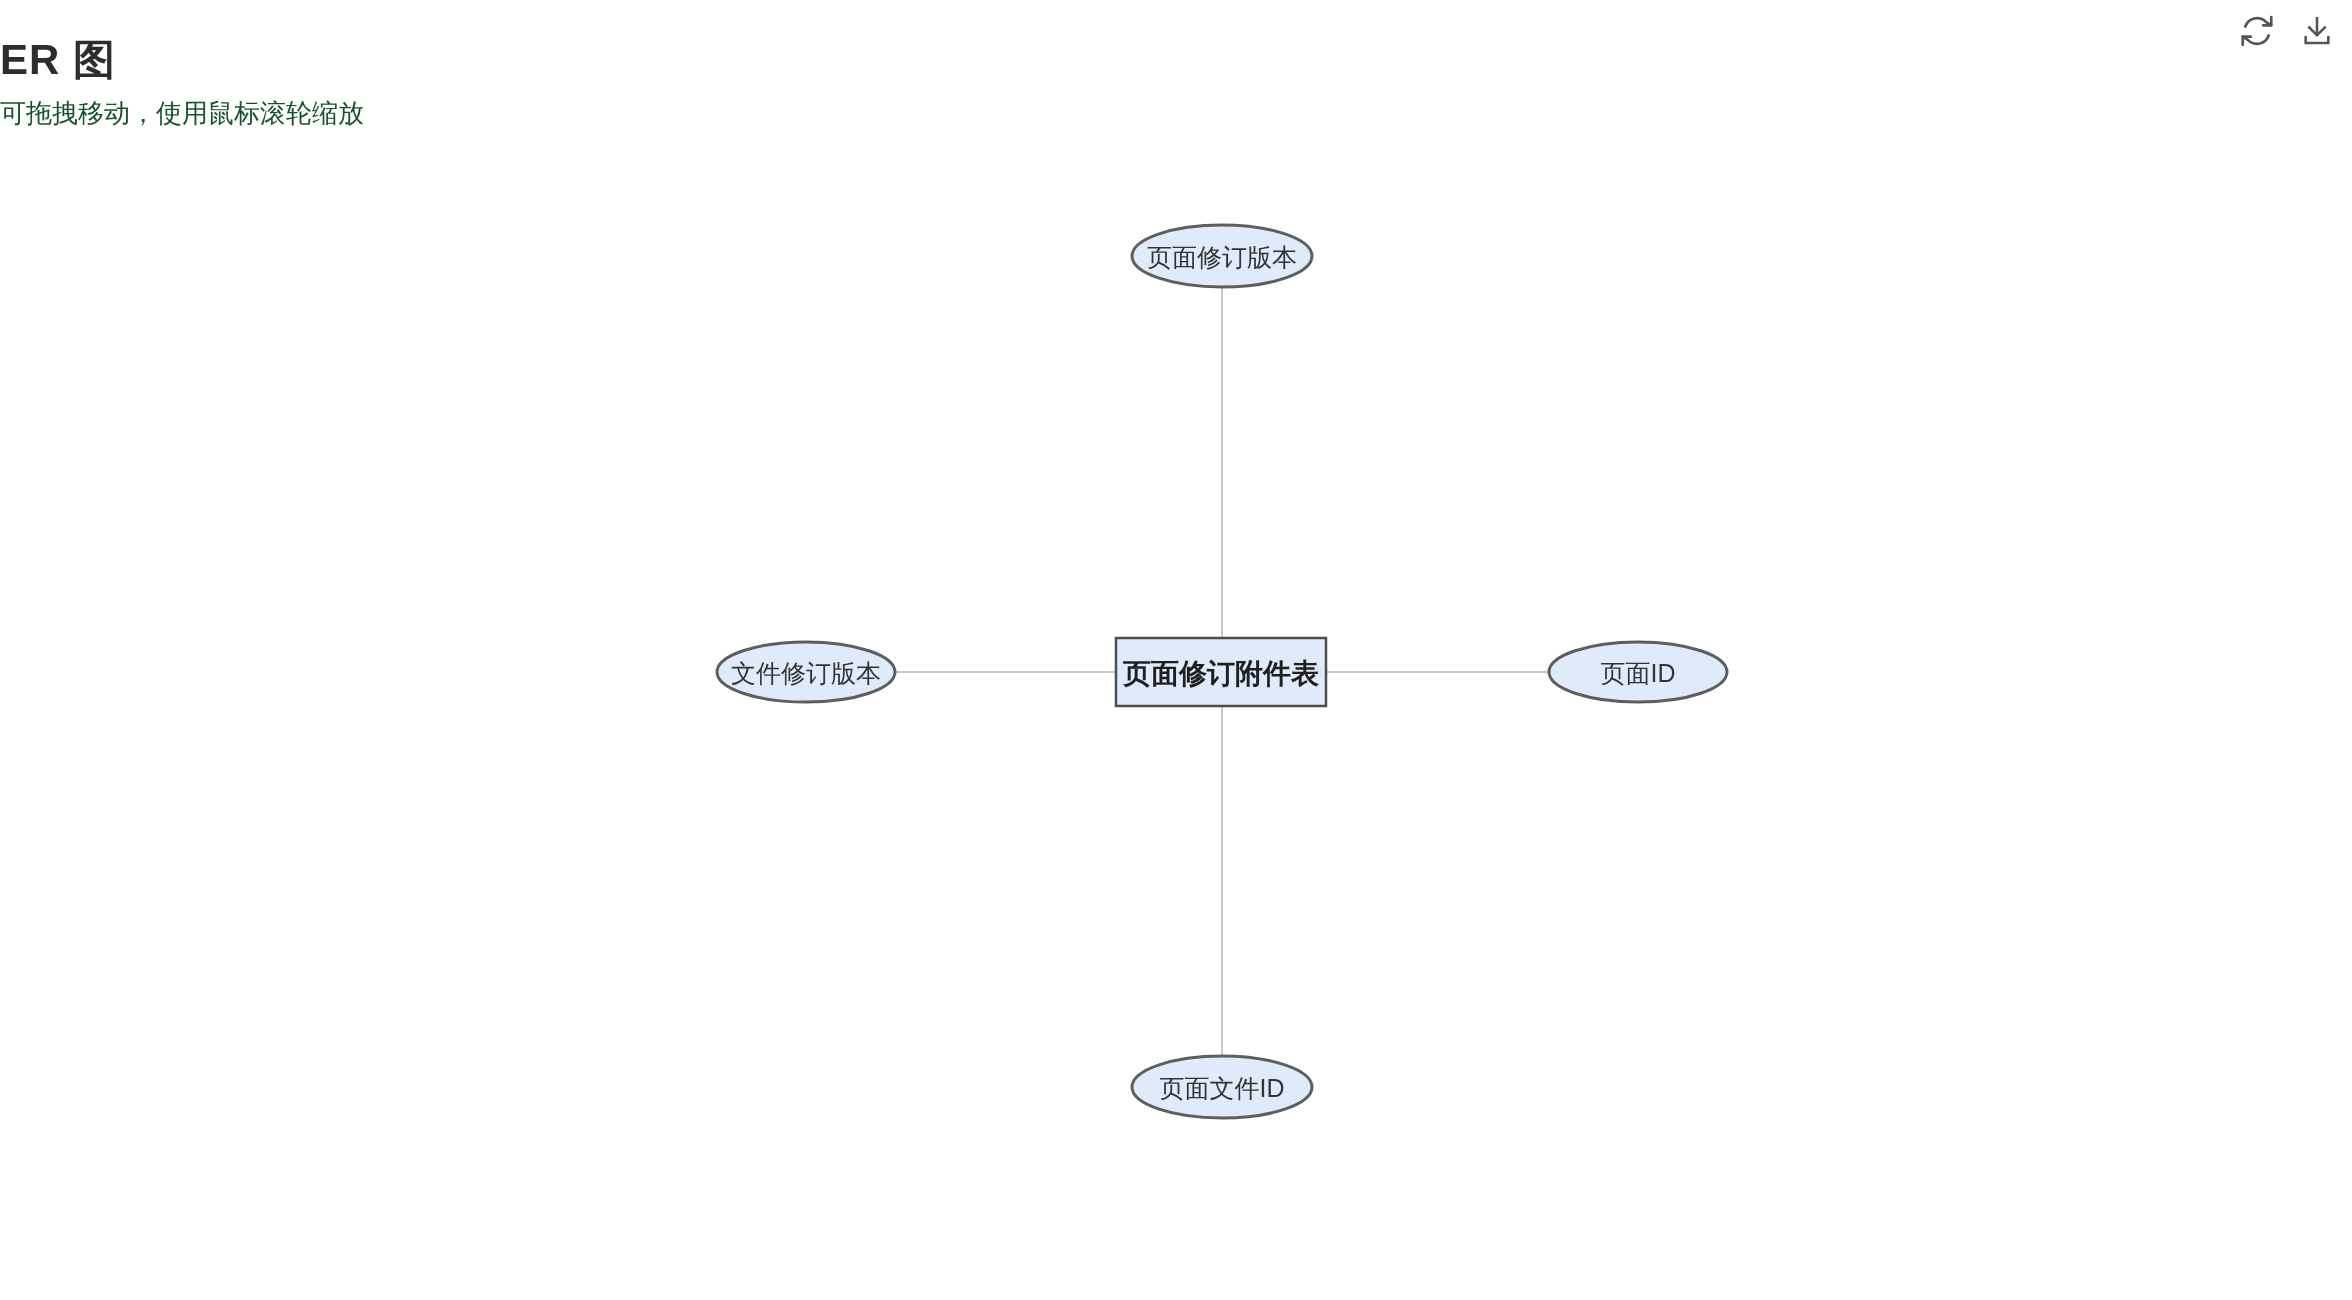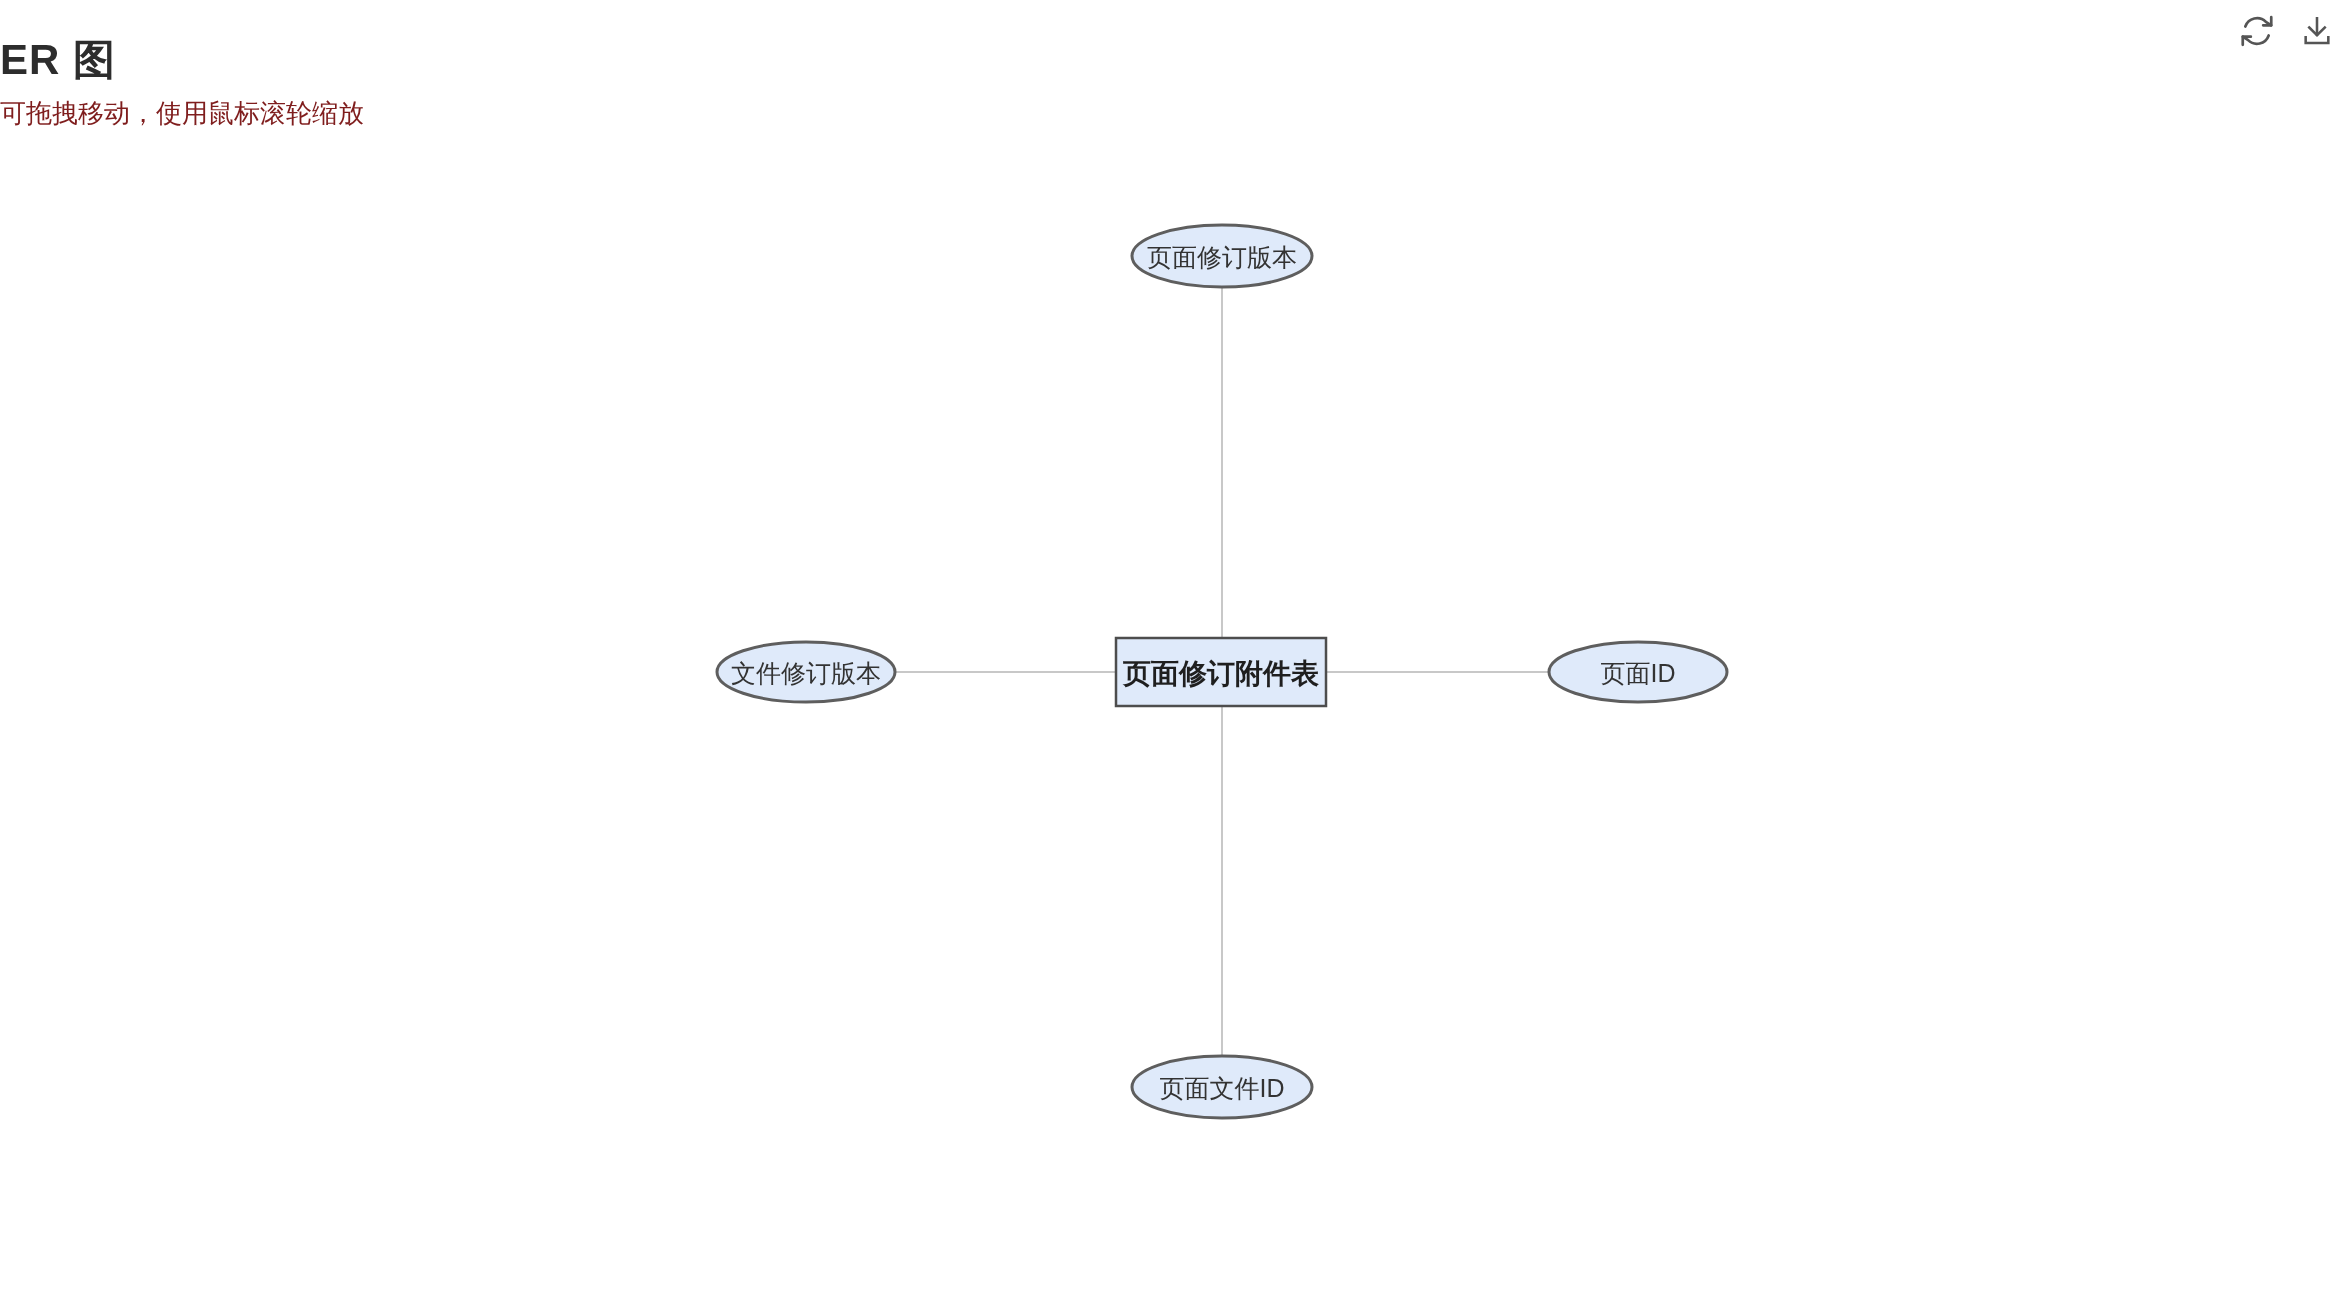--- a/index.html
+++ b/index.html
@@ -30,21 +30,21 @@
     font-size: 42px;
     line-height: 44px;
     font-weight: bold;
     color: #2d2d2d;
     letter-spacing: 1px;
   }
   .subtitle {
     margin: 16px 0 0 0;
     font-size: 26px;
     line-height: 30px;
-    color: #7f1d1d;
+    color: #14532d;
   }
   .toolbar {
     position: absolute;
     top: 12px;
     right: 16px;
     display: flex;
     align-items: center;
     gap: 22px;
   }
   .icon-btn {

